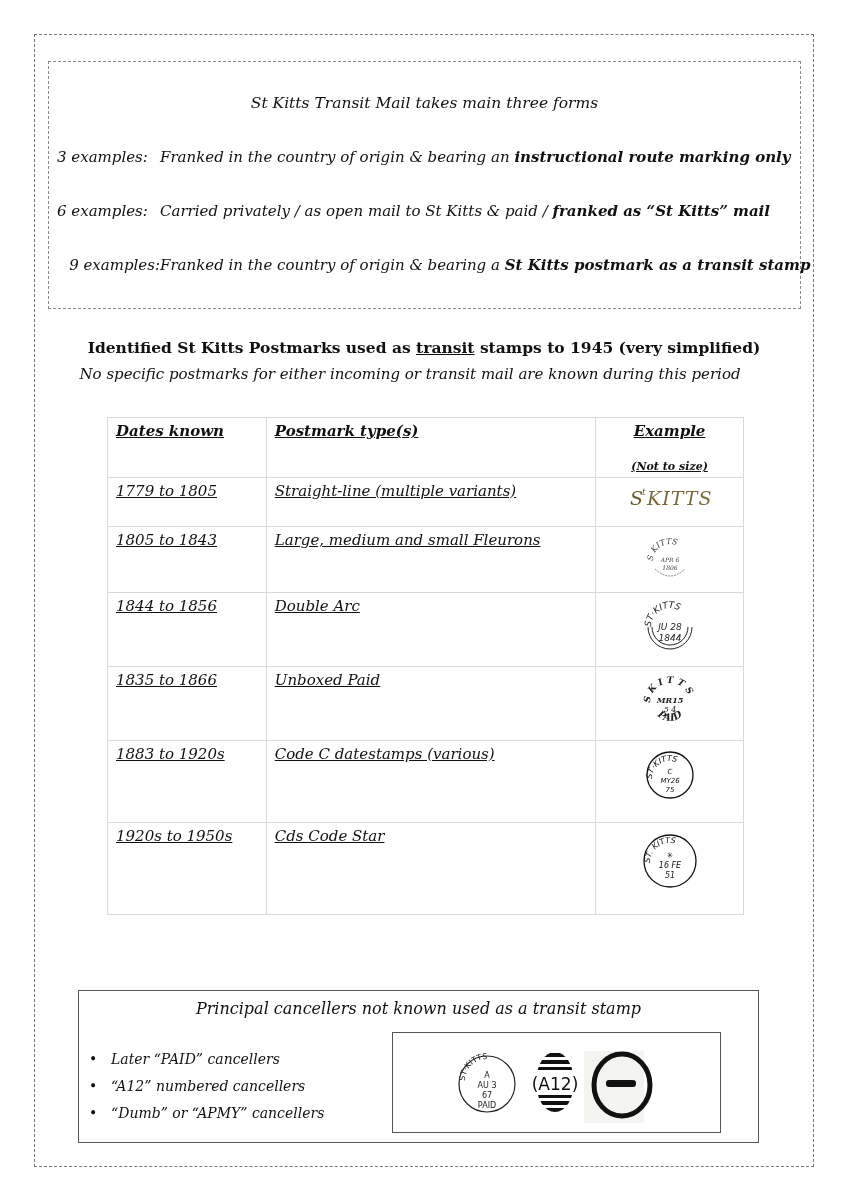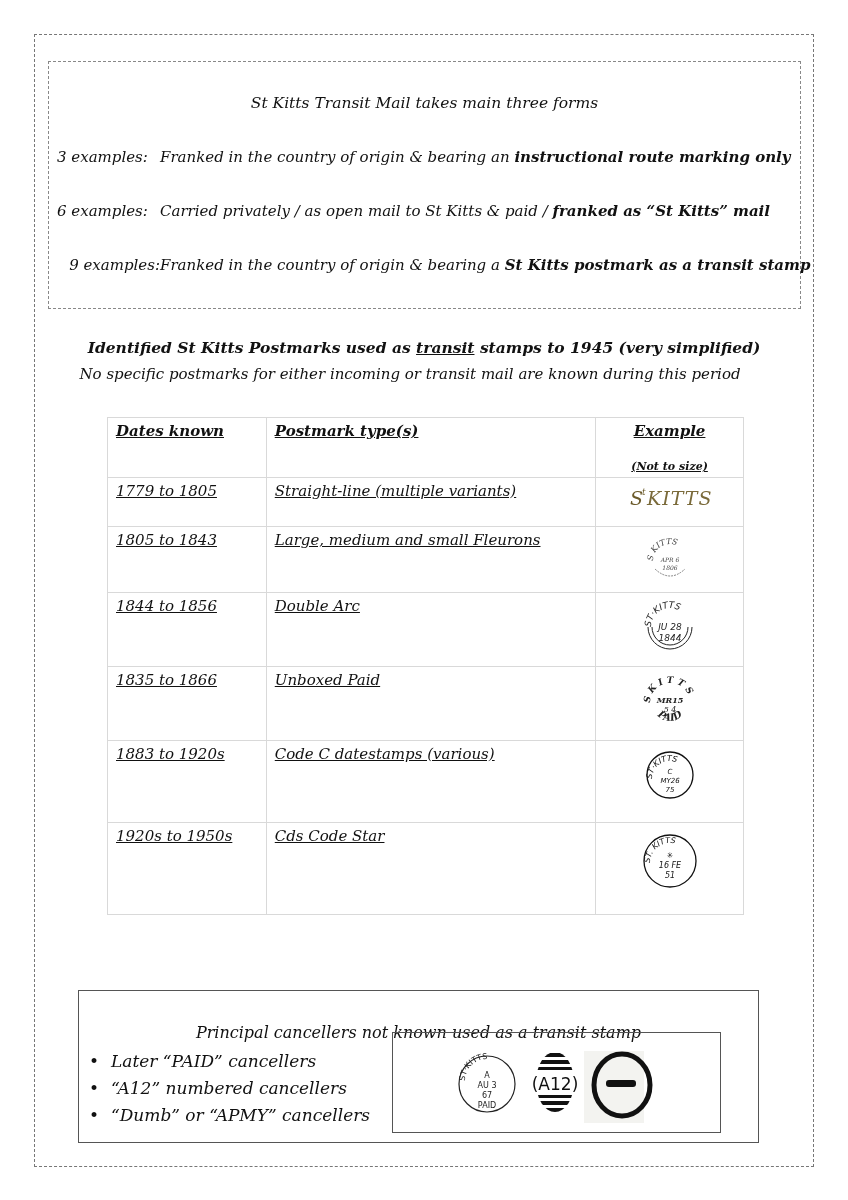--- a/index.html
+++ b/index.html
@@ -5,34 +5,34 @@
   * { box-sizing: border-box; margin: 0; padding: 0; }
   html, body { width: 848px; height: 1200px; background: #fff; overflow: hidden; }
   body { position: relative; font-family: "DejaVu Serif", serif; color: #111; }
   .outer { position: absolute; left: 34px; top: 34px; width: 780px; height: 1133px; border: 1px dashed #777; }
   .forms-box { position: absolute; left: 48px; top: 61px; width: 753px; height: 248px; border: 1px dashed #888; }
   .forms-title { position: absolute; left: 0; right: 0; top: 32px; text-align: center; font-style: italic; font-weight: normal; font-size: 15.5px; }
   .form-row { position: absolute; left: 8px; font-style: italic; font-size: 15px; white-space: nowrap; }
   .form-row .count { display: inline-block; width: 103px; }
   .form-row b { font-weight: bold; }
   .form-row.r0 { top: 86px; } .form-row.r1 { top: 140px; } .form-row.r2 { top: 194px; text-align: right; }
-  .sec-title { position: absolute; left: 0; width: 848px; top: 338px; text-align: center; font-style: italic; font-weight: bold; font-size: 15.5px; }
+  .sec-title { position: absolute; left: 0; width: 848px; top: 338px; text-align: center; font-weight: bold; font-size: 15.5px; }
   .sec-title u { text-decoration: underline; }
   .sec-sub { position: absolute; left: 0; width: 820px; top: 365px; text-align: center; font-style: italic; font-size: 15px; }
   table.pm { position: absolute; left: 107px; top: 417px; width: 637px; border-collapse: collapse; }
   table.pm td, table.pm th { border: 1.5px solid #d9d9d9; vertical-align: top; text-align: left; font-style: italic; font-size: 15px; font-weight: normal; padding: 4px 8px; text-decoration: underline; }
   table.pm th { font-weight: bold; }
   table.pm th.ex, table.pm td.ex { text-align: center; }
   .c1 { width: 159px; } .c2 { width: 330px; } .c3 { width: 148px; }
   .notsize { display: block; font-size: 11px; font-weight: bold; margin-top: 20px; }
   .stamp { display: inline-block; }
   .bot-box { position: absolute; left: 78px; top: 990px; width: 681px; height: 153px; border: 1.5px solid #555; }
-  .bot-title { position: absolute; left: 0; right: 0; top: 8px; text-align: center; font-style: italic; font-size: 16px; margin-top: 24px; }
+  .bot-title { position: absolute; left: 0; right: 0; top: 8px; text-align: center; font-style: italic; font-size: 16px; }
   .bot-list { position: absolute; left: 10px; top: 60px; list-style: none; }
-  .bot-list li { font-style: italic; font-size: 17px; height: 27px; white-space: nowrap; }
+  .bot-list li { font-style: italic; font-size: 14px; height: 27px; white-space: nowrap; }
   .bot-list li .bullet { display: inline-block; width: 22px; font-style: normal; }
   .img-box { position: absolute; left: 313px; top: 41px; width: 329px; height: 101px; border: 1.5px solid #555; }
 </style>
 </head>
 <body>
 
 <div class="outer"></div>
 
 <div class="forms-box">
   <div class="forms-title">St Kitts Transit Mail takes main three forms</div>

